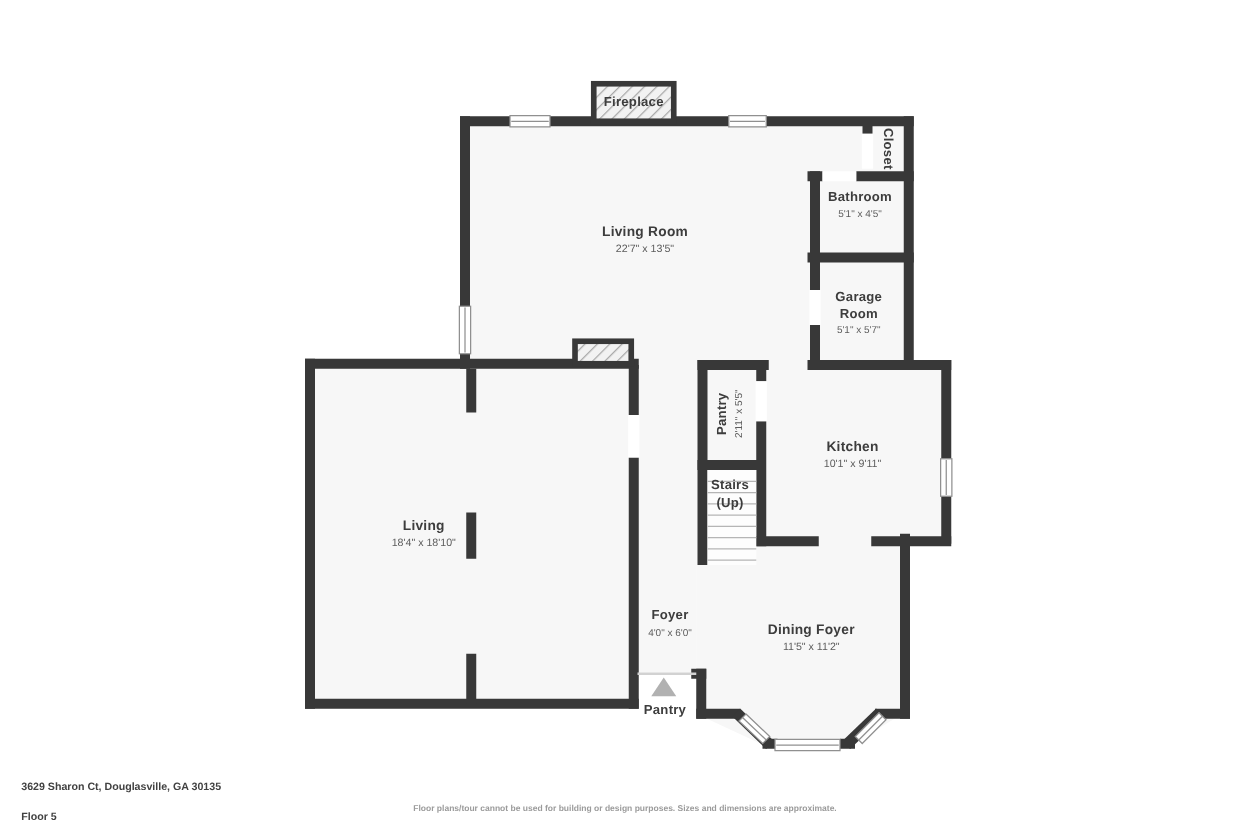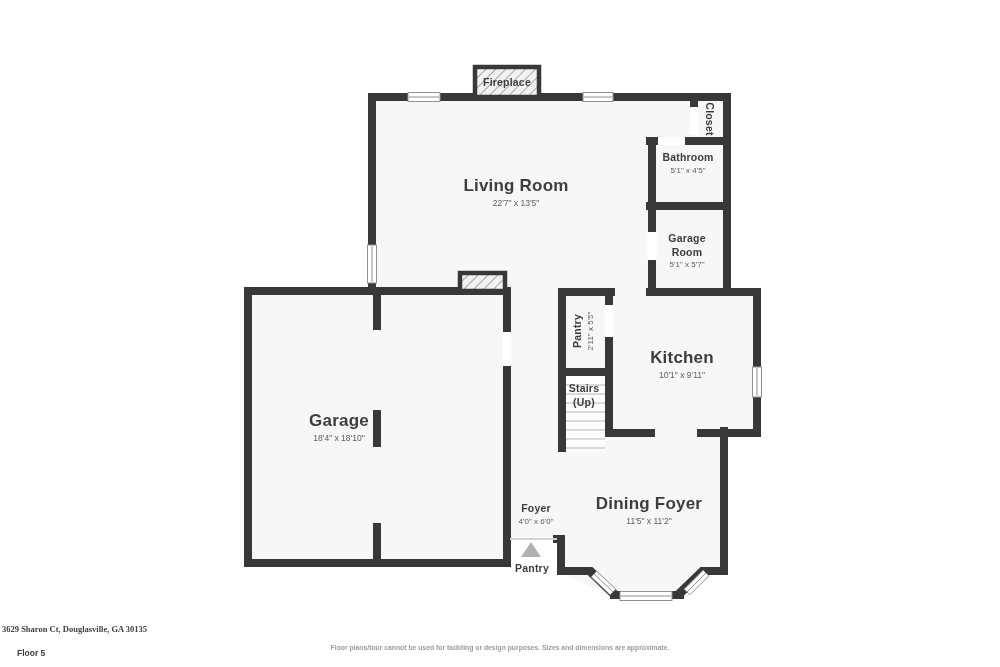--- a/index.html
+++ b/index.html
@@ -20,30 +20,30 @@
   .win{fill:#ffffff;stroke:var(--window_frame);stroke-width:1;}
   .win-line{stroke:var(--window_frame);stroke-width:1;}
   .door{fill:#ffffff;}
   .hatchbox{fill:url(#hatchpat);stroke:var(--wall);stroke-width:4.5;}
   .tread{stroke:var(--tread);stroke-width:1;}
   .threshold{stroke:var(--threshold);stroke-width:2;}
   .arrow{fill:var(--entry_arrow);}
 
   .label{position:absolute;transform:translate(-50%,-50%);text-align:center;
          color:var(--text_primary);line-height:1.3;white-space:nowrap;}
-  .label .name{font-size:17px;font-weight:700;letter-spacing:.2px;}
+  .label .name{font-size:11px;font-weight:700;letter-spacing:.2px;}
   .label .dims{font-size:8.5px;font-weight:400;color:var(--text_secondary);margin-top:1px;}
   .label.sm .name{font-size:10.5px;}
   .label.sm .dims{font-size:8px;}
   .label.wrap{white-space:normal;width:64px;}
   .label.rot-cw{transform:translate(-50%,-50%) rotate(90deg);}
   .label.rot-ccw{transform:translate(-50%,-50%) rotate(-90deg);}
 
   .footer-line{position:absolute;color:var(--footer_text);font-weight:700;}
-  #address{left:2px;top:624px;font-size:8.5px;font-family:Liberation Serif, serif;}
+  #address{left:17px;top:624px;font-size:8.5px;}
   #floor-num{left:17px;top:648px;font-size:8.5px;}
   #disclaimer{position:absolute;left:0;top:644px;width:100%;text-align:center;
               font-size:6.8px;font-weight:700;color:var(--disclaimer);}
 </style>
 </head>
 <body>
 
 <div id="canvas">
 
   <svg id="plan-svg" width="1000" height="667" viewBox="0 0 1000 667">
@@ -184,25 +184,25 @@
     <div class="name">Kitchen</div>
     <div class="dims">10'1" x 9'11"</div>
   </div>
 
   <div class="label sm" style="left:584px;top:396px;">
     <div class="name">Stairs</div>
     <div class="name">(Up)</div>
   </div>
 
   <div class="label" style="left:339px;top:427px;">
-    <div class="name">Garage</div>
+    <div class="name">Living</div>
     <div class="dims">18'4" x 18'10"</div>
   </div>
 
-  <div class="label sm" style="left:536px;top:499px;margin-top:16px;">
+  <div class="label sm" style="left:536px;top:499px;">
     <div class="name">Foyer</div>
     <div class="dims">4'0" x 6'0"</div>
   </div>
 
   <div class="label" style="left:649px;top:510px;">
     <div class="name">Dining Foyer</div>
     <div class="dims">11'5" x 11'2"</div>
   </div>
 
   <div class="label sm" style="left:532px;top:569px;">

